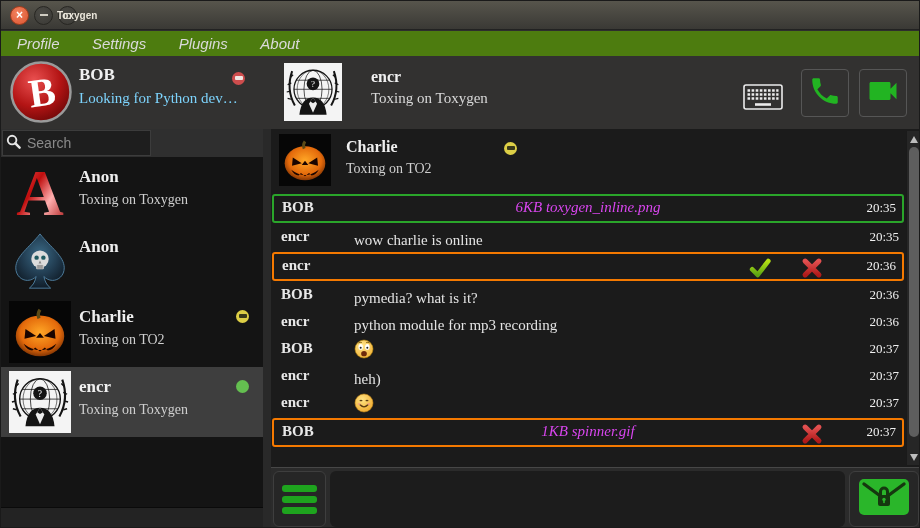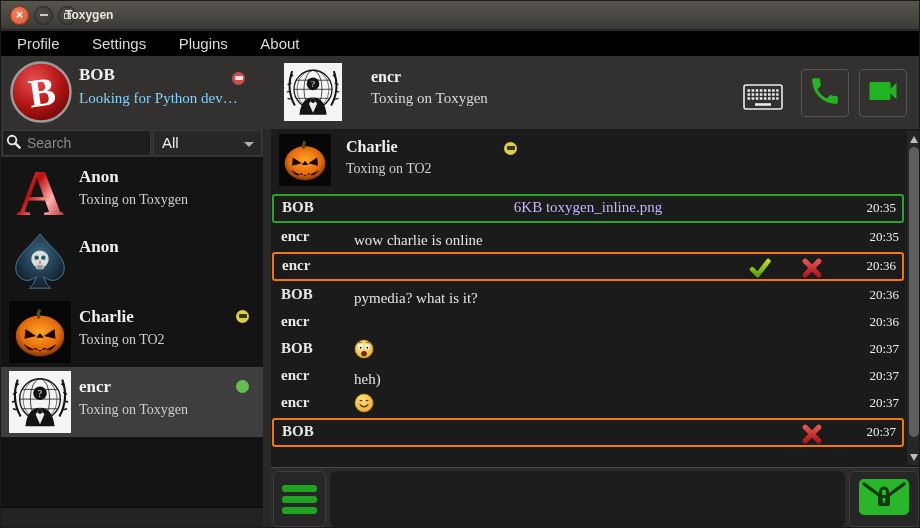--- a/index.html
+++ b/index.html
@@ -13,24 +13,24 @@
     background:linear-gradient(#57554c,#3a3935);border-bottom:1px solid #222;}
   .wbtn{position:absolute;top:5px;width:19px;height:19px;border-radius:50%;
     background:radial-gradient(circle at 40% 35%,#4b4a45,#3a3935);border:1px solid #272622;
     color:#cfccc2;text-align:center;line-height:17px;font-size:11px;cursor:default;}
   .wbtn.close{left:9px;background:radial-gradient(circle at 40% 35%,#f3825f,#d9542f);
     border:1px solid #a03c1d;color:#fff;font-weight:bold;font-size:12px;}
   .wbtn.min{left:33px;}
   .wbtn.max{left:57px;}
   .wbtn .bar{display:inline-block;width:8px;height:2px;background:#cfccc2;margin-bottom:3px;}
   .wbtn .sq{display:inline-block;width:7px;height:6px;border:1.5px solid #cfccc2;margin-top:5px;}
-  .title{position:absolute;left:64px;top:0;line-height:29px;font-weight:bold;font-size:12px;color:#e9e5da;}
-
-  
-  .menubar{position:absolute;top:30px;left:0;right:0;height:25px;background:#000000;}
+  .title{position:absolute;left:56px;top:0;line-height:29px;font-weight:bold;font-size:10px;color:#e9e5da;}
+
+  
+  .menubar{position:absolute;top:30px;left:0;right:0;height:25px;background:#4d7c0f;font-style:italic;}
   .menu-item{display:inline-block;padding:0 14px;line-height:25px;font-size:15px;color:#dadada;}
   .menu-item:first-child{margin-left:2px;}
 
   
   .profile-row{position:absolute;top:55px;left:0;right:0;height:73px;background:#323130;}
   .avatar{display:block;overflow:hidden;}
   .avatar svg{display:block;width:100%;height:100%;}
   .bob-avatar{position:absolute;left:8px;top:4px;width:64px;height:64px;}
   .bob-name{position:absolute;left:78px;top:9px;font-weight:bold;font-size:17px;color:#f0f0f0;}
   .bob-statusmsg{position:absolute;left:78px;top:34px;font-size:15px;color:#7dd3fc;}
@@ -94,21 +94,21 @@
   .peer-card .pc-msg{position:absolute;left:75px;top:30px;font-size:14px;color:#cfcfcf;}
   .peer-card .dot{left:233px;top:11px;}
 
   .messages{position:absolute;top:64px;left:0;right:16px;bottom:64px;}
   .msg-row{position:relative;height:27px;}
   .msg-row .sender{position:absolute;left:10px;top:4px;font-weight:bold;font-size:15px;color:#e8e8e8;}
   .msg-row .text{position:absolute;left:83px;top:8px;font-size:15px;color:#e4e4e4;white-space:nowrap;}
   .msg-row .time{position:absolute;right:6px;top:5px;font-size:13px;color:#f0f0f0;}
   .msg-row.file{height:29px;border:2px solid;border-radius:3px;margin:1px 1px;}
   .msg-row.file .sender{top:3px;left:8px;}
-  .msg-row.file .fname{position:absolute;left:0;right:0;top:3px;text-align:center;font-size:15px;color:#c4b5fd;}
+  .msg-row.file .fname{position:absolute;left:0;right:0;top:3px;text-align:center;font-size:15px;color:#d946ef;font-style:italic;}
   .msg-row.file .time{top:4px;}
   .msg-row.file.green{border-color:#2aa52a;}
   .msg-row.file.orange{border-color:#f57900;}
   .f-action{position:absolute;top:2px;width:24px;height:24px;display:flex;align-items:center;justify-content:center;}
   .f-action.accept{right:130px;}
   .f-action.decline{right:78px;}
   .emoji{display:inline-block;width:20px;height:20px;vertical-align:middle;}
 
   .scrollbar{position:absolute;right:0;top:2px;bottom:64px;width:15px;background:#262626;border-left:1px solid #1a1a1a;}
   .sb-arrow{position:absolute;left:0;width:15px;height:12px;}
@@ -208,24 +208,20 @@
   <div class="main">
 
     <div class="sidebar">
       <div class="search-row">
         <div class="search-box">
           <span><svg width="15" height="15" viewBox="0 0 16 16">
                 <circle cx="6.5" cy="6.5" r="4.6" fill="none" stroke="#e6e6e6" stroke-width="2"></circle>
                 <path d="M10 10 L14.5 14.5" stroke="#e6e6e6" stroke-width="2.6" stroke-linecap="round"></path>
               </svg></span>
           <input type="text" placeholder="Search" style="">
-        </div>
-        <div class="filter-dd">
-          <span>All</span>
-          <span class="arrow"></span>
         </div>
       </div>
       <div class="contact-list">
           <div class="contact">
             <span class="avatar">
               <svg viewBox="0 0 64 64">
                 <defs>
                   <linearGradient id="g-al" x1="0" y1="0" x2="1" y2="1">
                     <stop offset="0%" stop-color="#ff7070"></stop>
                     <stop offset="40%" stop-color="#c00d0d"></stop>
@@ -375,20 +371,21 @@
             </span>
             <span class="serif time">20:36</span>
           </div>
           <div class="msg-row">
             <span class="serif sender">BOB</span>
             <span class="serif text">pymedia? what is it?</span>
             <span class="serif time">20:36</span>
           </div>
           <div class="msg-row">
             <span class="serif sender">encr</span>
+            <span class="serif text">python module for mp3 recording</span>
             <span class="serif time">20:36</span>
           </div>
           <div class="msg-row">
             <span class="serif sender">BOB</span>
             <span class="serif text" style="top: 3px;"><svg class="emoji" viewBox="0 0 24 24">
                 <defs>
                   <radialGradient id="g-e1" cx="40%" cy="32%" r="75%">
                     <stop offset="0%" stop-color="#ffe68e"></stop>
                     <stop offset="100%" stop-color="#f2b234"></stop>
                   </radialGradient>
@@ -420,20 +417,21 @@
                 <circle cx="12" cy="12" r="10.8" fill="url(#g-e2)" stroke="#c8891a" stroke-width="0.7"></circle>
                 <path d="M7 9.8 q1.4-2.2 2.8 0 M14.2 9.8 q1.4-2.2 2.8 0" stroke="#5a3a10" stroke-width="1.4" fill="none"></path>
                 <path d="M7.3 14.2 q4.7 4.8 9.4 0" stroke="#5a3a10" stroke-width="1.7" fill="none" stroke-linecap="round"></path>
                 <ellipse cx="6.3" cy="13.2" rx="1.8" ry="1.2" fill="#f09a8a" opacity="0.75"></ellipse>
                 <ellipse cx="17.7" cy="13.2" rx="1.8" ry="1.2" fill="#f09a8a" opacity="0.75"></ellipse>
               </svg></span>
             <span class="serif time">20:37</span>
           </div>
           <div class="msg-row file orange">
             <span class="serif sender">BOB</span>
+            <span class="serif fname">1KB spinner.gif</span>
             <span class="f-action decline">
               <svg width="22" height="22" viewBox="0 0 24 24">
                 <defs>
                   <linearGradient id="g-xx" x1="0" y1="0" x2="0" y2="1">
                     <stop offset="0%" stop-color="#e25050"></stop>
                     <stop offset="100%" stop-color="#b01a1a"></stop>
                   </linearGradient>
                 </defs>
                 <path d="M4.5 4.5 L19.5 19.5 M19.5 4.5 L4.5 19.5" stroke="url(#g-xx)" stroke-width="5.6" stroke-linecap="round"></path>
               </svg>

